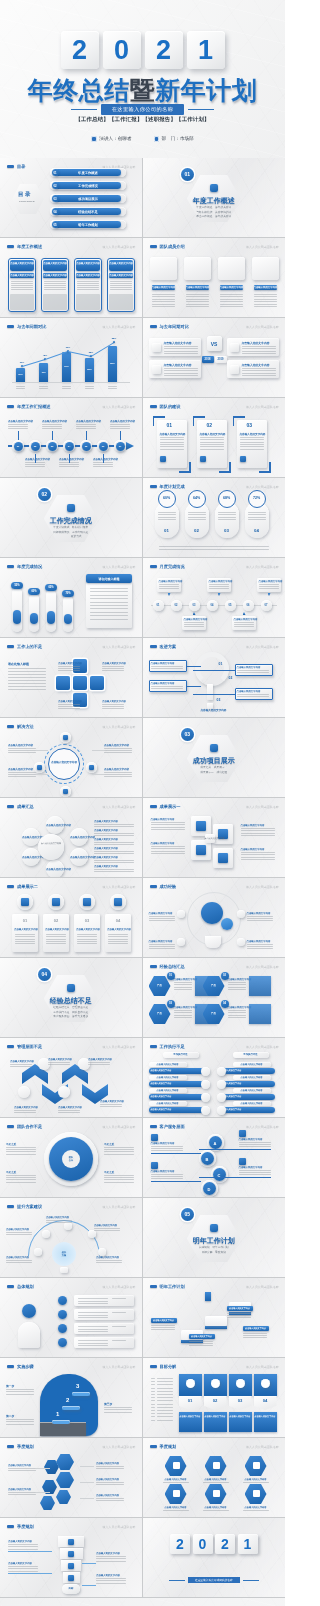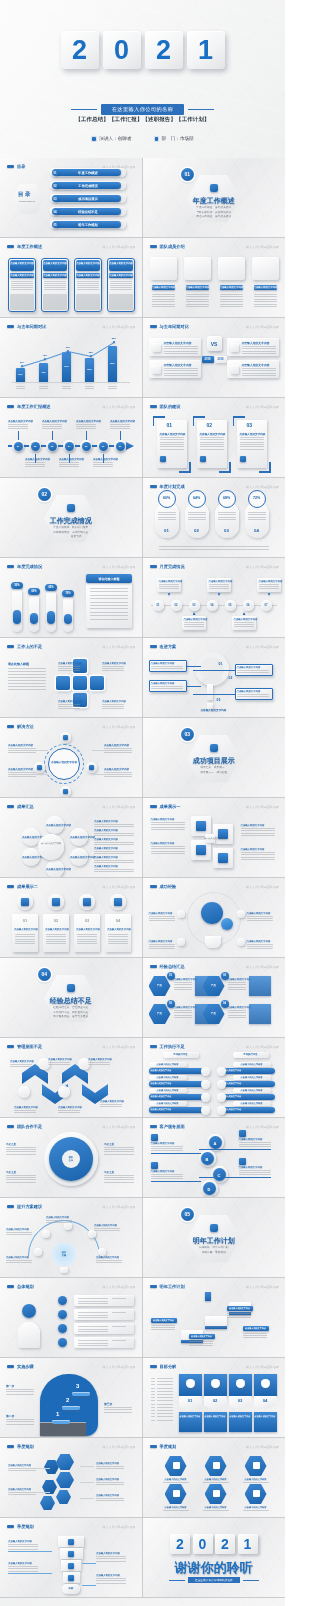--- a/index.html
+++ b/index.html
@@ -123,20 +123,21 @@
 
 <div class="page">
 
   <div class="hero">
     <div class="yearRow">
       <div class="yTile">2</div>
       <div class="yTile">0</div>
       <div class="yTile">2</div>
       <div class="yTile">1</div>
     </div>
+    <div class="heroMain"><span>年终总结</span><span class="dk">暨</span><span>新年计划</span></div>
     <div class="coRow">
       <div class="coLine"></div>
       <div class="coBar">在这里输入你公司的名称</div>
       <div class="coLine"></div>
     </div>
     <div class="subTags">【工作总结】【工作汇报】【述职报告】【工作计划】</div>
     <div class="credits">
       <div class="cred">
         <span class="credDot"></span>
         <span>演讲人：创聊者</span>
@@ -1392,21 +1393,20 @@
         <div class="gbar" style="left:96px;top:64.6px;width:30px;height:1px"></div>
          <div class="bline" style="left:82px;top:67px;width:14px;background:#6aa9e0"></div>
       </div>
       <div class="slide">
         <div class="tyRow">
           <div class="tyT">2</div>
           <div class="tyT">0</div>
           <div class="tyT">2</div>
           <div class="tyT">1</div>
         </div>
-        <div class="tyM">谢谢你的聆听</div>
      <div class="tyC">
        <span class="tyLn"></span>
        <span class="tyBar">在这里输入你公司或团队的名称</span>
        <span class="tyLn"></span>
      </div>
       </div>
     </div>
 </div>
 
 </body></html>

